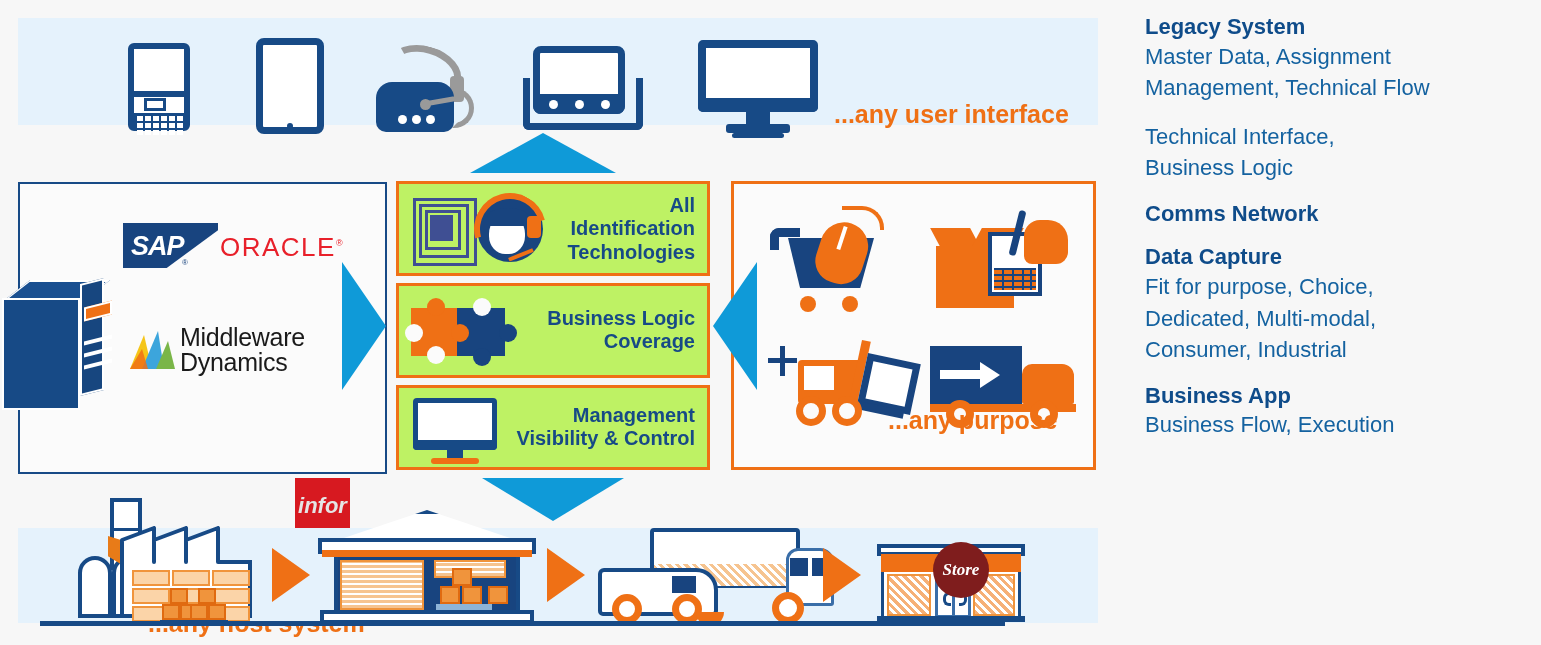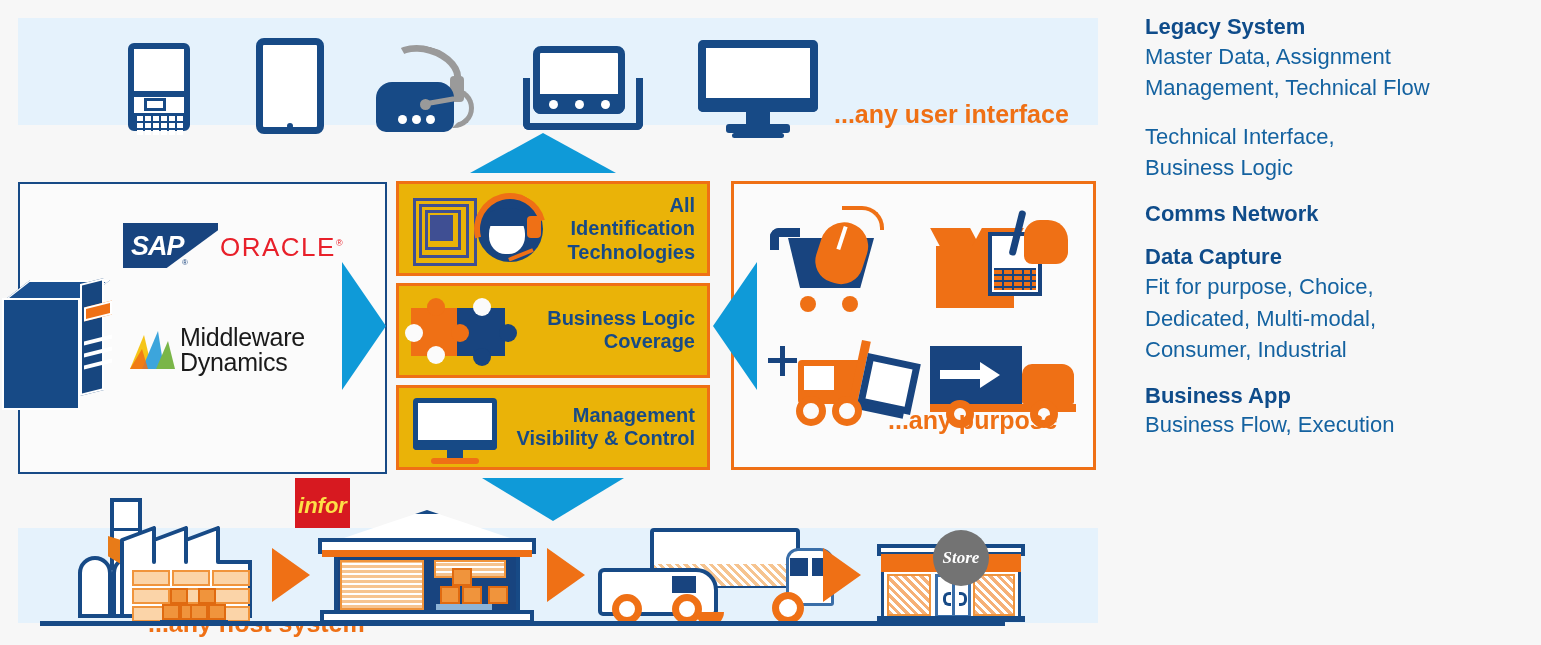--- a/index.html
+++ b/index.html
@@ -74,29 +74,29 @@
   #logo-sap .shape{position:absolute;inset:0;background:#18447f;clip-path:polygon(0 0,100% 0,100% 16%,46% 100%,0 100%);}
   #logo-sap .txt{position:absolute;left:8px;top:8px;color:#fff;font-weight:bold;font-size:27px;font-style:italic;letter-spacing:-1px;}
   #logo-sap .reg{position:absolute;right:30px;bottom:1px;color:#18447f;font-size:8px;}
   #logo-oracle{left:200px;top:48px;color:#e8202a;font-size:26px;letter-spacing:1.5px;}
   #logo-oracle .reg{font-size:9px;vertical-align:super;}
   #logo-msd{left:108px;top:137px;width:160px;height:58px;}
   #logo-msd .swoosh{position:absolute;left:0;top:8px;width:48px;height:44px;}
   #logo-msd .t1{position:absolute;left:52px;top:2px;font-size:25px;color:#1a1a1a;letter-spacing:-.3px;}
   #logo-msd .t2{position:absolute;left:52px;top:27px;font-size:25px;color:#1a1a1a;letter-spacing:-.3px;}
   #infor-box{position:absolute;left:275px;top:294px;width:55px;height:55px;background:#d71920;}
-  #infor-box .t{position:absolute;inset:0;display:flex;align-items:center;justify-content:center;color:#fde047;font-weight:bold;font-style:italic;font-size:22px;}
+  #infor-box .t{position:absolute;inset:0;display:flex;align-items:center;justify-content:center;color:#e5e5e5;font-weight:bold;font-style:italic;font-size:22px;}
   #logo-manh{left:103px;top:376px;width:175px;height:42px;}
   #logo-manh .bars{position:absolute;left:0;top:2px;width:32px;height:20px;}
   #logo-manh .t1{position:absolute;left:34px;top:-2px;font-size:25px;color:#1b3f73;letter-spacing:-.4px;}
   #logo-manh .t2{position:absolute;left:98px;top:22px;font-size:12px;color:#1b3f73;letter-spacing:.5px;}
   #host-caption{position:absolute;left:128px;top:425px;font-size:25px;}
 
   
-  .mid-box{position:absolute;left:396px;width:314px;border:3px solid #ef7015;background:#eab308;box-sizing:border-box;}
+  .mid-box{position:absolute;left:396px;width:314px;border:3px solid #ef7015;background:#bef264;box-sizing:border-box;}
   #mid-1{top:181px;height:95px;}
   #mid-2{top:283px;height:95px;}
   #mid-3{top:385px;height:85px;}
   .mid-label{position:absolute;right:12px;top:50%;transform:translateY(-50%);text-align:right;color:#174a86;font-weight:bold;font-size:20px;line-height:1.18;}
 
   
   #rfid-icon{position:absolute;left:14px;top:14px;width:58px;height:62px;}
   #rfid-icon .r{position:absolute;border:3px solid #3f4f93;}
   #head-icon{position:absolute;left:78px;top:12px;width:66px;height:66px;}
   #head-icon .ring{position:absolute;left:0;top:0;width:66px;height:66px;border-radius:50%;background:#18447f;}
@@ -220,21 +220,21 @@
   #store{position:absolute;left:877px;top:530px;width:148px;height:92px;}
   #store .roof{position:absolute;left:0;top:14px;width:148px;height:12px;background:#fff;border:4px solid #174a86;box-sizing:border-box;}
   #store .awn{position:absolute;left:4px;top:24px;width:140px;height:18px;background:#ef7015;}
   #store .body{position:absolute;left:4px;top:42px;width:140px;height:46px;background:#fff;border-left:3px solid #174a86;border-right:3px solid #174a86;box-sizing:border-box;}
   #store .winl{position:absolute;left:10px;top:44px;width:44px;height:42px;background:repeating-linear-gradient(45deg,#f6b077 0 3px,#fff 3px 6px);border:2px solid #f0943c;box-sizing:border-box;}
   #store .winr{position:absolute;left:96px;top:44px;width:42px;height:42px;background:repeating-linear-gradient(45deg,#f6b077 0 3px,#fff 3px 6px);border:2px solid #f0943c;box-sizing:border-box;}
   #store .doors{position:absolute;left:58px;top:44px;width:36px;height:44px;background:#fff;border:3px solid #3a6ea8;box-sizing:border-box;}
   #store .dsplit{position:absolute;left:75px;top:44px;width:3px;height:44px;background:#3a6ea8;}
   #store .hndl{position:absolute;top:62px;width:8px;height:14px;border:3px solid #174a86;box-sizing:border-box;}
   #store .plinth{position:absolute;left:0;top:86px;width:148px;height:6px;background:#fff;border:3px solid #174a86;box-sizing:border-box;}
-  #store .sign{position:absolute;left:56px;top:0;width:56px;height:56px;border-radius:50%;background:#737373;}
+  #store .sign{position:absolute;left:56px;top:12px;width:56px;height:56px;border-radius:50%;background:#7f1d1d;}
   #store .sign span{position:absolute;inset:0;display:flex;align-items:center;justify-content:center;color:#fff;font-style:italic;font-weight:bold;font-size:17px;font-family:"Liberation Serif",serif;}
 
   
   #legend{position:absolute;left:1145px;top:14px;width:390px;}
   .lg-item{margin-bottom:17px;}
   .lg-title{color:#0f4c8a;font-weight:bold;font-size:22px;line-height:1.22;}
   .lg-desc{color:#1462a0;font-size:22px;line-height:1.43;}
 </style>
 </head>
 <body>

